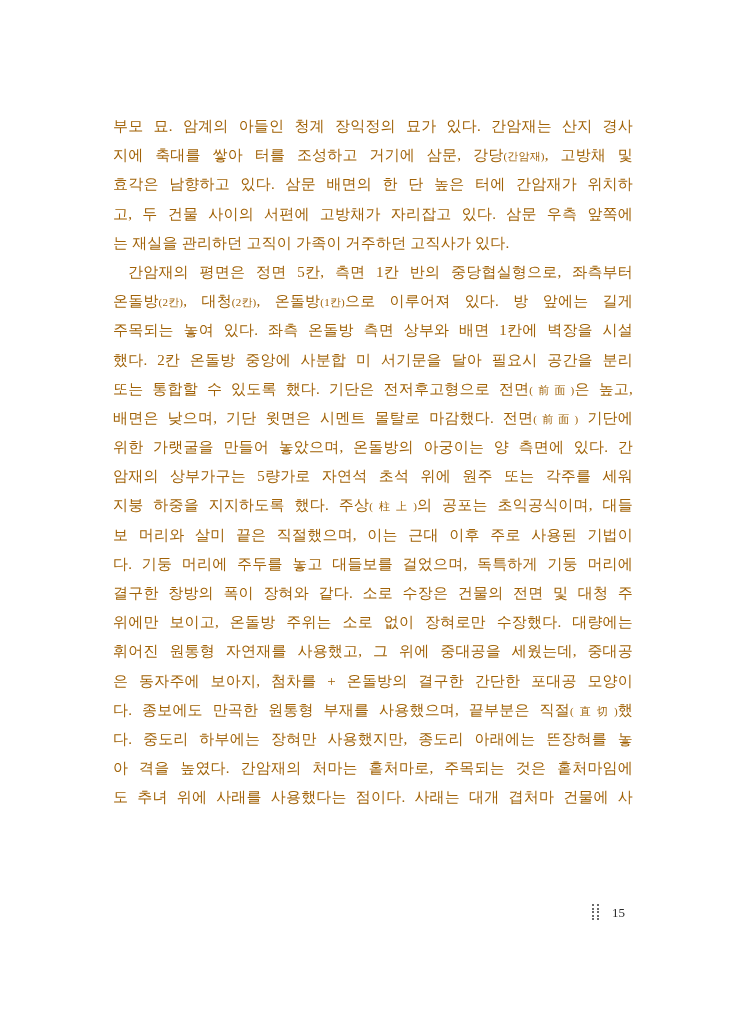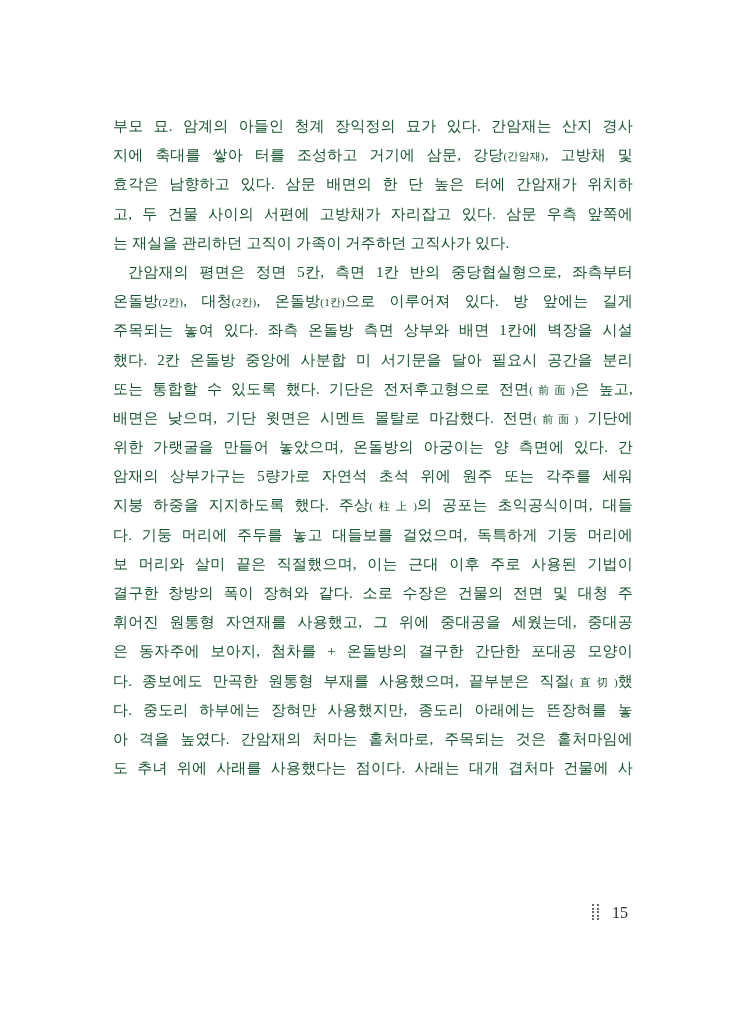--- a/index.html
+++ b/index.html
@@ -16,21 +16,21 @@
     left: 113px;
     top: 112px;
     width: 520px;
   }
   .paragraph { margin: 0; padding: 0; }
   .line {
     font-size: 15px;
     line-height: 29.2px;
     height: 29.2px;
     overflow: hidden;
-    color: #14532d;
+    color: #a16207;
     text-align: justify;
     text-align-last: justify;
     word-break: keep-all;
     letter-spacing: 0.2px;
   }
   .line.no-just { text-align-last: left; }
   .line.indent { text-indent: 15px; }
   .seg.small { font-size: 11px; }
   .footer {
     position: absolute;
@@ -45,21 +45,21 @@
     width: 7px;
     height: 17px;
     background-image:
       repeating-linear-gradient(to bottom, #6a6a6a 0 2px, transparent 2px 3.6px),
       repeating-linear-gradient(to bottom, #6a6a6a 0 2px, transparent 2px 3.6px);
     background-size: 2px 100%, 2px 100%;
     background-position: 0 0, 5px 0;
     background-repeat: no-repeat;
   }
   .page-number {
-    font-size: 16px;
+    font-size: 13px;
     color: #2b2b2b;
     line-height: 17px;
   }
 </style>
 </head>
 <body>
 
 <div class="page">
   <div class="text-block">
       <div class="paragraph">
@@ -72,23 +72,24 @@
       <div class="paragraph">
         <div class="line indent"><span class="seg">간암재의 평면은 정면 5칸, 측면 1칸 반의 중당협실형으로, 좌측부터</span></div>
         <div class="line"><span class="seg">온돌방</span><span class="seg small">(2칸)</span><span class="seg">, 대청</span><span class="seg small">(2칸)</span><span class="seg">, 온돌방</span><span class="seg small">(1칸)</span><span class="seg">으로 이루어져 있다. 방 앞에는 길게</span></div>
         <div class="line"><span class="seg">주목되는 놓여 있다. 좌측 온돌방 측면 상부와 배면 1칸에 벽장을 시설</span></div>
         <div class="line"><span class="seg">했다. 2칸 온돌방 중앙에 사분합 미 서기문을 달아 필요시 공간을 분리</span></div>
         <div class="line"><span class="seg">또는 통합할 수 있도록 했다. 기단은 전저후고형으로 전면</span><span class="seg small">(前面)</span><span class="seg">은 높고,</span></div>
         <div class="line"><span class="seg">배면은 낮으며, 기단 윗면은 시멘트 몰탈로 마감했다. 전면</span><span class="seg small">(前面)</span><span class="seg"> 기단에</span></div>
         <div class="line"><span class="seg">위한 가랫굴을 만들어 놓았으며, 온돌방의 아궁이는 양 측면에 있다. 간</span></div>
         <div class="line"><span class="seg">암재의 상부가구는 5량가로 자연석 초석 위에 원주 또는 각주를 세워</span></div>
         <div class="line"><span class="seg">지붕 하중을 지지하도록 했다. 주상</span><span class="seg small">(柱上)</span><span class="seg">의 공포는 초익공식이며, 대들</span></div>
+        <div class="line"><span class="seg">보 머리와 살미 끝은 직절했으며, 이는 근대 이후 주로 사용된 기법이</span></div>
         <div class="line"><span class="seg">다. 기둥 머리에 주두를 놓고 대들보를 걸었으며, 독특하게 기둥 머리에</span></div>
-        <div class="line"><span class="seg">보 머리와 살미 끝은 직절했으며, 이는 근대 이후 주로 사용된 기법이</span></div>
         <div class="line"><span class="seg">결구한 창방의 폭이 장혀와 같다. 소로 수장은 건물의 전면 및 대청 주</span></div>
+        <div class="line"><span class="seg">위에만 보이고, 온돌방 주위는 소로 없이 장혀로만 수장했다. 대량에는</span></div>
         <div class="line"><span class="seg">휘어진 원통형 자연재를 사용했고, 그 위에 중대공을 세웠는데, 중대공</span></div>
         <div class="line"><span class="seg">은 동자주에 보아지, 첨차를 + 온돌방의 결구한 간단한 포대공 모양이</span></div>
         <div class="line"><span class="seg">다. 종보에도 만곡한 원통형 부재를 사용했으며, 끝부분은 직절</span><span class="seg small">(直切)</span><span class="seg">했</span></div>
         <div class="line"><span class="seg">다. 중도리 하부에는 장혀만 사용했지만, 종도리 아래에는 뜬장혀를 놓</span></div>
         <div class="line"><span class="seg">아 격을 높였다. 간암재의 처마는 홑처마로, 주목되는 것은 홑처마임에</span></div>
         <div class="line"><span class="seg">도 추녀 위에 사래를 사용했다는 점이다. 사래는 대개 겹처마 건물에 사</span></div>
       </div>
     </div>
   <div class="footer">
     <span class="ornament"></span>

